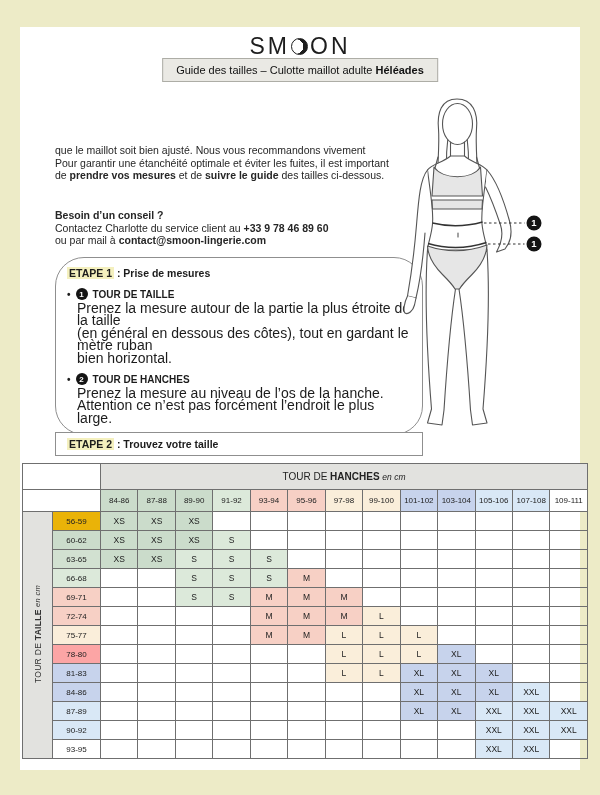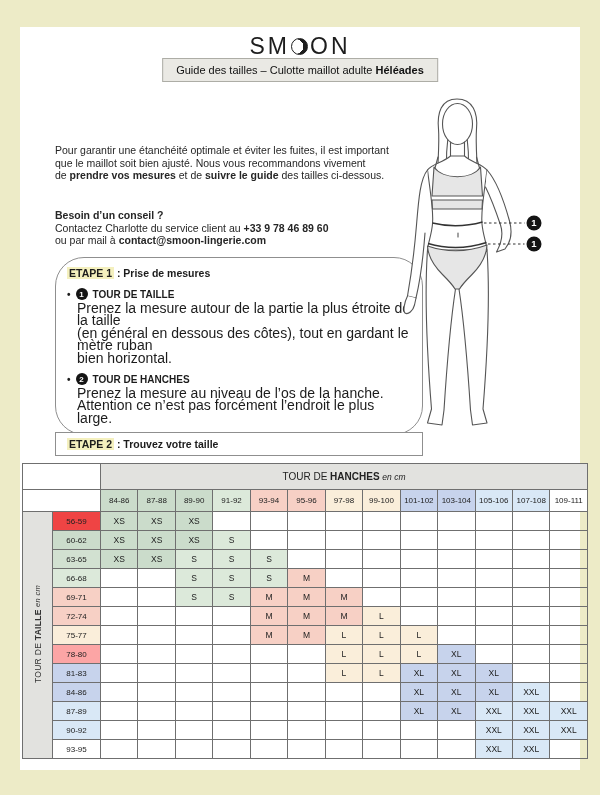--- a/index.html
+++ b/index.html
@@ -77,22 +77,22 @@
 
   <div class="logo">
     <span>SM</span><span class="moon"></span><span>ON</span>
   </div>
 
   <div class="title-box">
     <span>Guide des tailles – Culotte maillot adulte </span><b>Héléades</b>
   </div>
 
   <div class="intro">
+    <div>que le maillot soit bien ajusté. Nous vous recommandons vivement</div>
     <div>Pour garantir une étanchéité optimale et éviter les fuites, il est important</div>
-    <div>que le maillot soit bien ajusté. Nous vous recommandons vivement</div>
     <div><span>de </span><b>prendre vos mesures</b><span> et de </span><b>suivre le guide</b><span> des tailles ci-dessous.</span></div>
   </div>
 
   <div class="advice">
     <div><b>Besoin d’un conseil ?</b></div>
     <div><span>Contactez Charlotte du service client au </span><b>+33 9 78 46 89 60</b></div>
     <div><span>ou par mail à </span><b>contact@smoon-lingerie.com</b></div>
   </div>
 
   <div class="box e1">
@@ -200,21 +200,21 @@
             <td class="hrange" style="background: rgb(199, 211, 236);">101-102</td>
             <td class="hrange" style="background: rgb(199, 211, 236);">103-104</td>
             <td class="hrange" style="background: rgb(217, 232, 246);">105-106</td>
             <td class="hrange" style="background: rgb(217, 232, 246);">107-108</td>
             <td class="hrange" style="background: rgb(255, 255, 255);">109-111</td>
           </tr>
       </tbody>
       <tbody id="grid-body">
           <tr>
             <td rowspan="13" class="vbar"><div class="vtext"><span>TOUR DE </span><b>TAILLE</b><i> en cm</i></div></td>
-            <td class="rlabel" style="background: #ef4444;">56-59</td>
+            <td class="rlabel" style="background: #eab308;">56-59</td>
             <td class="cell" style="background: rgb(203, 220, 203);">XS</td>
             <td class="cell" style="background: rgb(203, 220, 203);">XS</td>
             <td class="cell" style="background: rgb(203, 220, 203);">XS</td>
             <td class="cell"></td>
             <td class="cell"></td>
             <td class="cell"></td>
             <td class="cell"></td>
             <td class="cell"></td>
             <td class="cell"></td>
             <td class="cell"></td>

